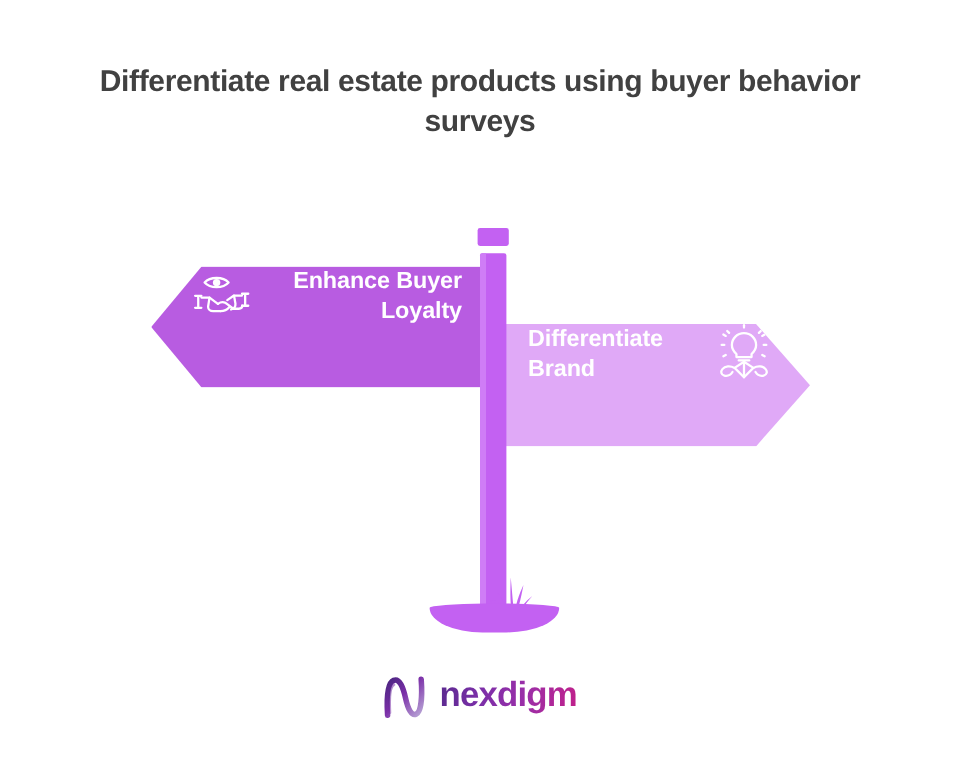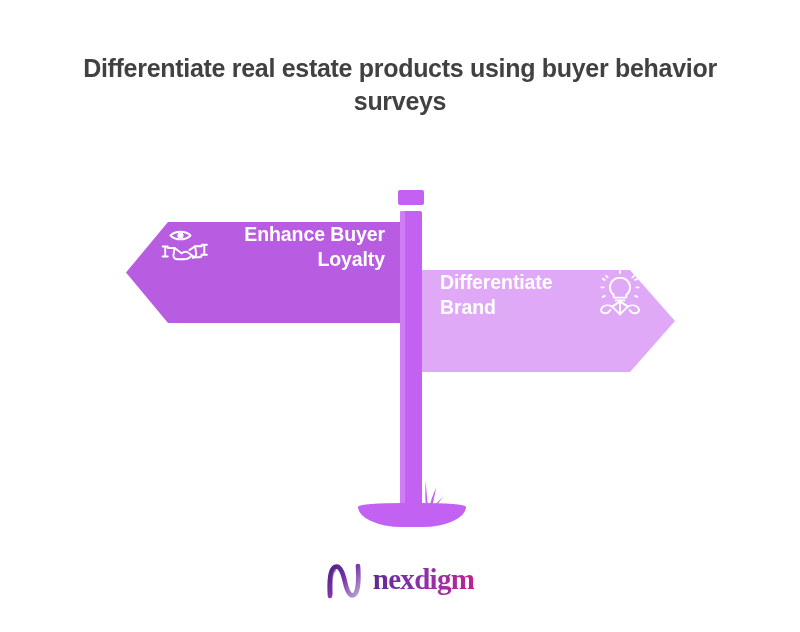--- a/index.html
+++ b/index.html
@@ -148,21 +148,20 @@
   
   #logo {
     position: absolute;
     left: 0;
     top: 561px;
     width: 800px;
     display: flex;
     align-items: center;
     justify-content: center;
     gap: 9px;
-    font-family: Liberation Serif, serif;
   }
   #logo-mark {
     width: 38px;
     height: 40px;
   }
   #logo-wordmark {
     font-size: 29px;
     font-weight: bold;
     letter-spacing: -0.7px;
     background: linear-gradient(95deg, #5b2a8f 0%, #7b2fa8 30%, #9b2fa8 62%, #c0208a 100%);

